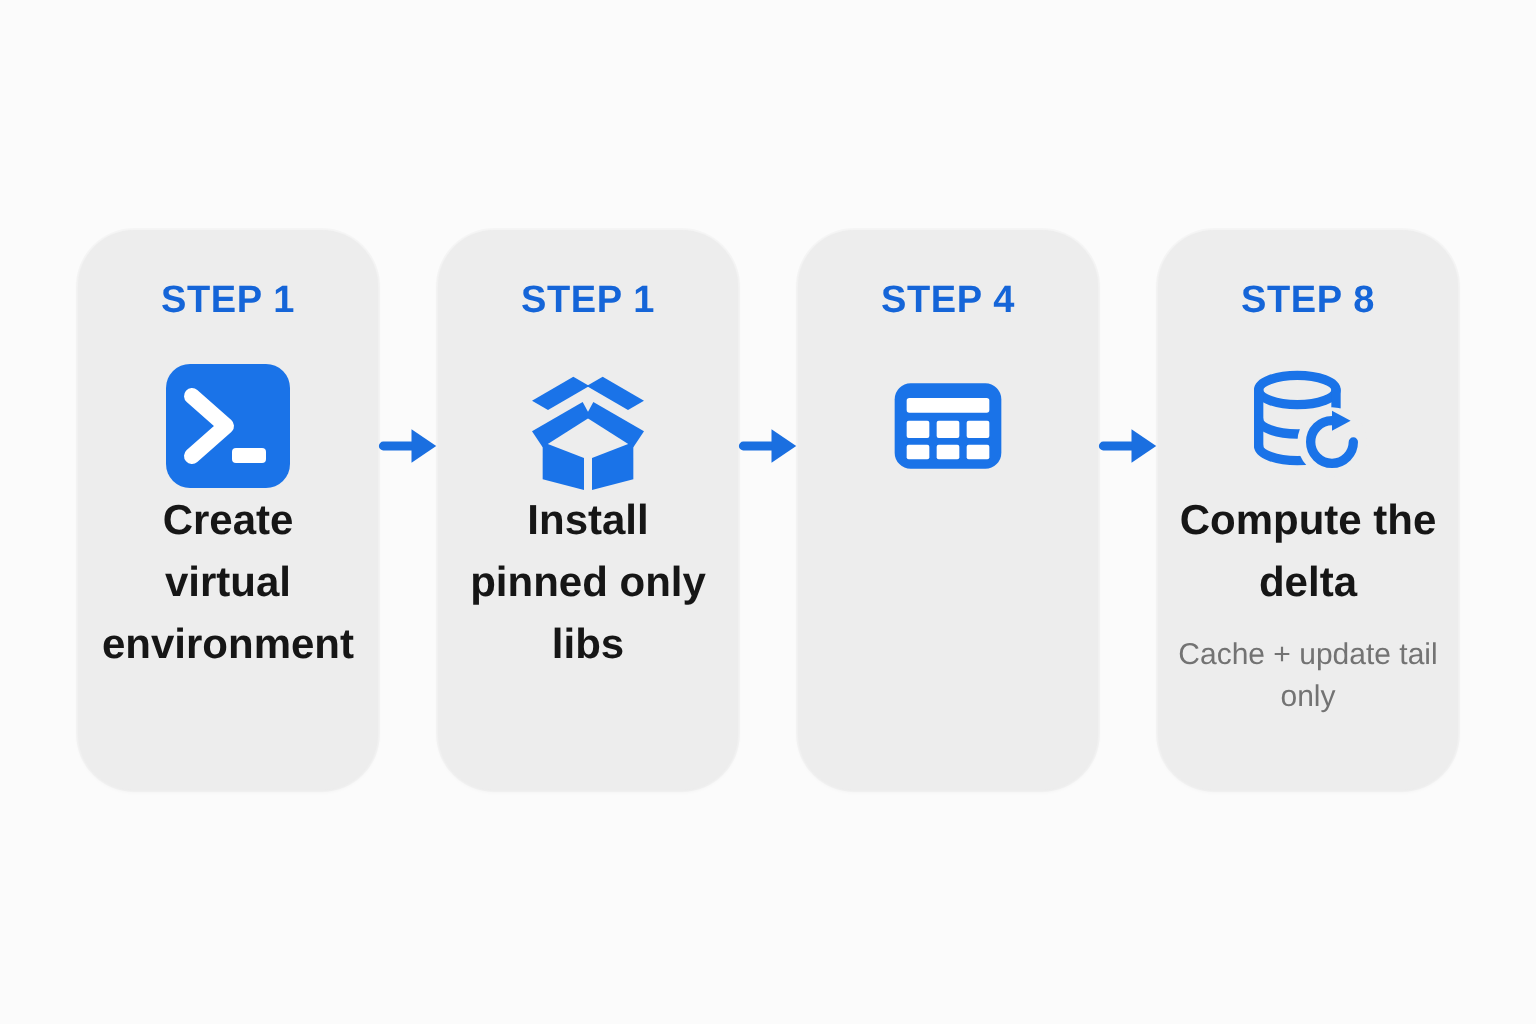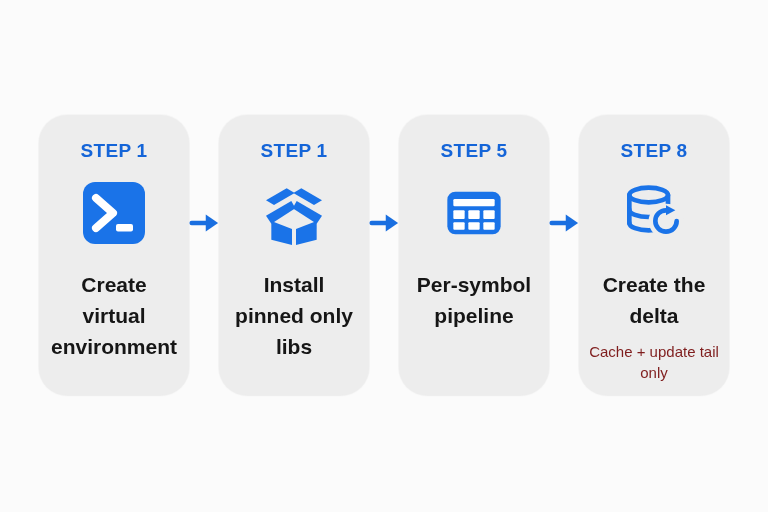--- a/index.html
+++ b/index.html
@@ -41,31 +41,30 @@
   }
   .icon-wrap {
     margin-top: 18px;
     width: 64px; height: 64px;
     display: flex;
     align-items: center;
     justify-content: center;
   }
   .icon-wrap svg { width: 64px; height: 64px; display: block; }
   .step-title {
-    margin-top: 24px;
     font-size: 21px;
     font-weight: 700;
     color: #161616;
     line-height: 31px;
   }
   .step-subtitle {
     margin-top: 10px;
     font-size: 15px;
     font-weight: 400;
-    color: #7f1d1d;
+    color: #737373;
     line-height: 21px;
   }
   .arrow {
     width: 30px;
     margin-top: 95px;
     display: flex;
     justify-content: center;
   }
   .arrow svg { width: 30px; height: 26px; display: block; }
 </style>
@@ -110,34 +109,33 @@
     </div>
 
     <div class="arrow">
       <svg viewBox="0 0 34 28">
         <line x1="3" y1="14" x2="21" y2="14" stroke="#1a6fe0" stroke-width="5" stroke-linecap="round"></line>
         <polygon points="19,4.5 33,14 19,23.5" fill="#1a6fe0"></polygon>
       </svg>
     </div>
 
     <div class="step-card">
-      <div class="step-label">STEP 5</div>
+      <div class="step-label">STEP 4</div>
       <div class="icon-wrap">
         <svg viewBox="0 0 96 96">
           <rect x="8" y="16" width="80" height="64" rx="12" fill="#1a73e8"></rect>
           <rect x="17" y="27" width="62" height="11" rx="2" fill="#ffffff"></rect>
           <rect x="17" y="44" width="17" height="13" rx="1.5" fill="#ffffff"></rect>
           <rect x="39.5" y="44" width="17" height="13" rx="1.5" fill="#ffffff"></rect>
           <rect x="62" y="44" width="17" height="13" rx="1.5" fill="#ffffff"></rect>
           <rect x="17" y="62" width="17" height="11" rx="1.5" fill="#ffffff"></rect>
           <rect x="39.5" y="62" width="17" height="11" rx="1.5" fill="#ffffff"></rect>
           <rect x="62" y="62" width="17" height="11" rx="1.5" fill="#ffffff"></rect>
         </svg>
       </div>
-      <div class="step-title">Per-symbol pipeline</div>
     </div>
 
     <div class="arrow">
       <svg viewBox="0 0 34 28">
         <line x1="3" y1="14" x2="21" y2="14" stroke="#1a6fe0" stroke-width="5" stroke-linecap="round"></line>
         <polygon points="19,4.5 33,14 19,23.5" fill="#1a6fe0"></polygon>
       </svg>
     </div>
 
     <div class="step-card">
@@ -147,18 +145,18 @@
           <ellipse cx="40" cy="21" rx="29" ry="11" fill="none" stroke="#1a73e8" stroke-width="7"></ellipse>
           <path d="M11 21 V63" fill="none" stroke="#1a73e8" stroke-width="7" stroke-linecap="round"></path>
           <path d="M69 21 V34" fill="none" stroke="#1a73e8" stroke-width="7" stroke-linecap="round"></path>
           <path d="M11 43 A29 11 0 0 0 69 43" fill="none" stroke="#1a73e8" stroke-width="7" stroke-linecap="round"></path>
           <path d="M11 63 A29 11 0 0 0 69 63" fill="none" stroke="#1a73e8" stroke-width="7" stroke-linecap="round"></path>
           <circle cx="66" cy="60" r="26" fill="#ededed"></circle>
           <path d="M66 44 A16 16 0 1 0 82 60" fill="none" stroke="#1a73e8" stroke-width="7" stroke-linecap="round"></path>
           <polygon points="66,36.5 66,51.5 80,44" fill="#1a73e8"></polygon>
         </svg>
       </div>
-      <div class="step-title">Create the delta</div>
+      <div class="step-title">Compute the delta</div>
       <div class="step-subtitle">Cache + update tail only</div>
     </div>
 
   </div>
 </div>
 
 </body></html>

